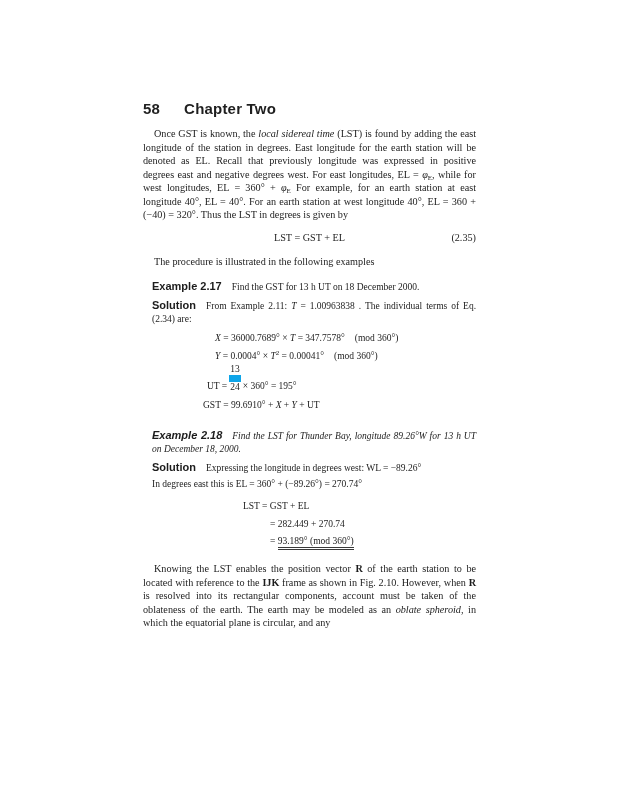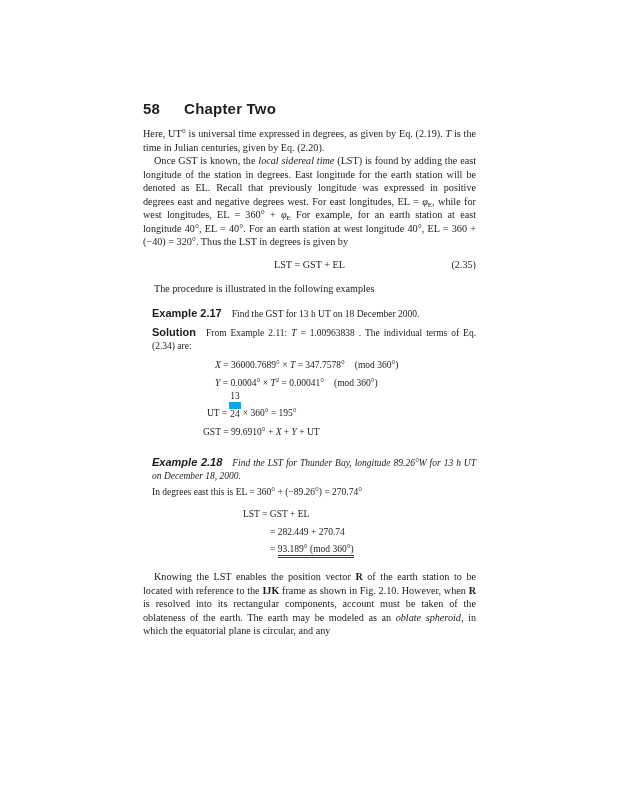--- a/index.html
+++ b/index.html
@@ -69,21 +69,20 @@
 <body>
 
 <div class="page">
 
   <div class="running-head">
     <span class="page-num">58</span><span>Chapter Two</span>
   </div>
 
   <div class="body-col">
 
-    <p><span>Here, UT° is universal time expressed in degrees, as given by Eq. (2.19). </span><span class="it">T</span><span> is the time in Julian centuries, given by Eq. (2.20).</span></p>
 
     <p class="indent"><span>Once GST is known, the </span><span class="it">local sidereal time</span><span> (LST) is found by adding the east longitude of the station in degrees. East longitude for the earth station will be denoted as EL. Recall that previously longitude was expressed in positive degrees east and negative degrees west. For east longitudes, EL = </span><span class="it">φ</span><sub>E</sub><span>, while for west longitudes, EL = 360° + </span><span class="it">φ</span><sub>E</sub><span> For example, for an earth station at east longitude 40°, EL = 40°. For an earth station at west longitude 40°, EL = 360 + (−40) = 320°. Thus the LST in degrees is given by</span></p>
 
     <div class="eqrow">
       <span>LST = GST + EL</span>
       <span class="eqnum">(2.35)</span>
     </div>
 
     <p class="indent proc">The procedure is illustrated in the following examples</p>
 
@@ -104,20 +103,23 @@
           </span>
           <span> × 360° = 195°</span>
         </div>
       <div class="eqline eq-gst"><span>GST = 99.6910° + </span><span class="it">X</span><span> + </span><span class="it">Y</span><span> + UT</span></div>
     </div>
 
     <div class="example ex18">
       <div class="ex-head">
         <span class="ex-label">Example 2.18</span><span>Find the LST for Thunder Bay, longitude 89.26°W for 13 h UT on December 18, 2000.</span>
       </div>
+      <div class="sol">
+        <span class="sol-label">Solution</span><span>Expressing the longitude in degrees west: WL = −89.26°</span>
+      </div>
       <div class="sol2">In degrees east this is EL = 360° + (−89.26°) = 270.74°</div>
       <div class="eqline eq18-1">LST = GST + EL</div>
       <div class="eqline eq18-2">= 282.449 + 270.74</div>
       <div class="eqline eq18-3"><span>= </span><span class="ans">93.189°  (mod 360°)</span></div>
     </div>
 
     <p class="indent closing"><span>Knowing the LST enables the position vector </span><span class="bd">R</span><span> of the earth station to be located with reference to the </span><span class="bd">IJK</span><span> frame as shown in Fig. 2.10. However, when </span><span class="bd">R</span><span> is resolved into its rectangular components, account must be taken of the oblateness of the earth. The earth may be modeled as an </span><span class="it">oblate spheroid</span><span>, in which the equatorial plane is circular, and any</span></p>
 
   </div>
 </div>

